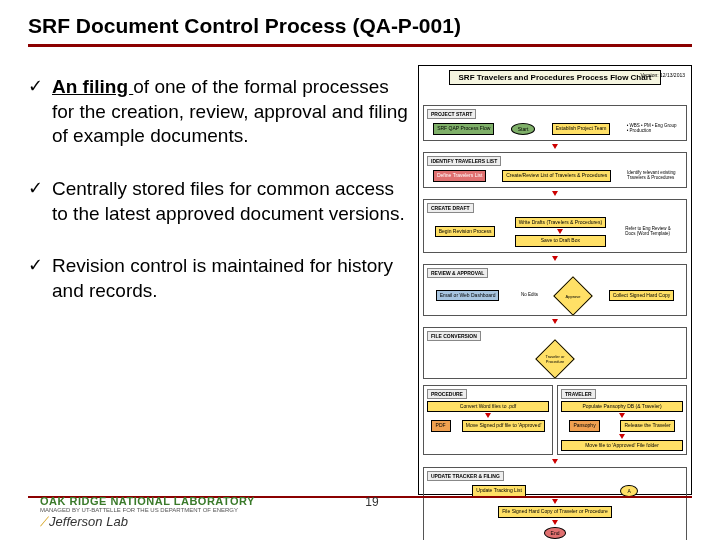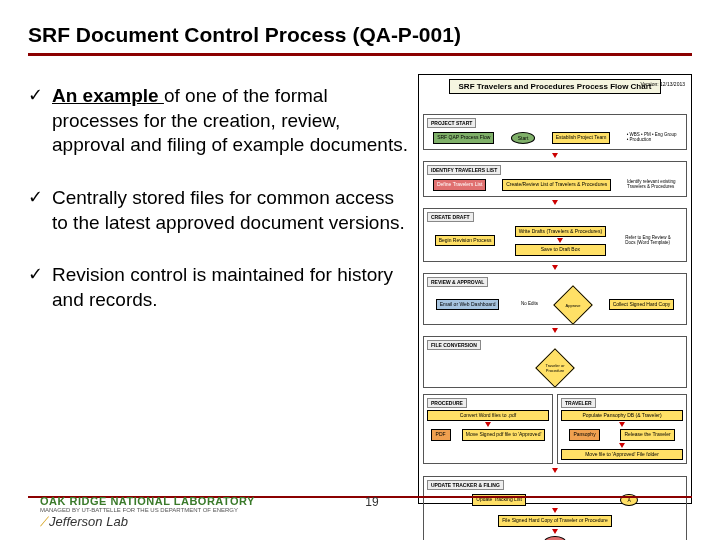--- a/index.html
+++ b/index.html
@@ -7,21 +7,21 @@
     width: 720px;
     height: 540px;
     background: #fff;
     font-family: Arial, Helvetica, sans-serif;
     position: relative;
     overflow: hidden;
   }
   .slide {
     width: 100%;
     height: 100%;
-    padding: 23px 28px 0 28px;
+    padding: 14px 28px 0 28px;
     position: relative;
   }
   .title {
     font-size: 21px;
     font-weight: bold;
     color: #000;
     padding-bottom: 6px;
   }
   .title-underline {
     height: 3px;
@@ -204,21 +204,21 @@
 <body>
 
 <div class="slide">
   <div class="title">SRF Document Control Process (QA-P-001)</div>
   <div class="title-underline"></div>
 
   <div class="content-row">
     <div class="bullets">
       <div class="bullet-item">
         <div class="check">✓</div>
-        <div><span class="bullet-lead">An example </span><span>of one of the formal processes for the creation, review, approval and filing of example documents.</span></div>
+        <div><span class="bullet-lead">An filing </span><span>of one of the formal processes for the creation, review, approval and filing of example documents.</span></div>
       </div>
       <div class="bullet-item">
         <div class="check">✓</div>
         <div><span>Centrally stored files for common access to the latest approved document versions.</span></div>
       </div>
       <div class="bullet-item">
         <div class="check">✓</div>
         <div><span>Revision control is maintained for history and records.</span></div>
       </div>
     </div>

